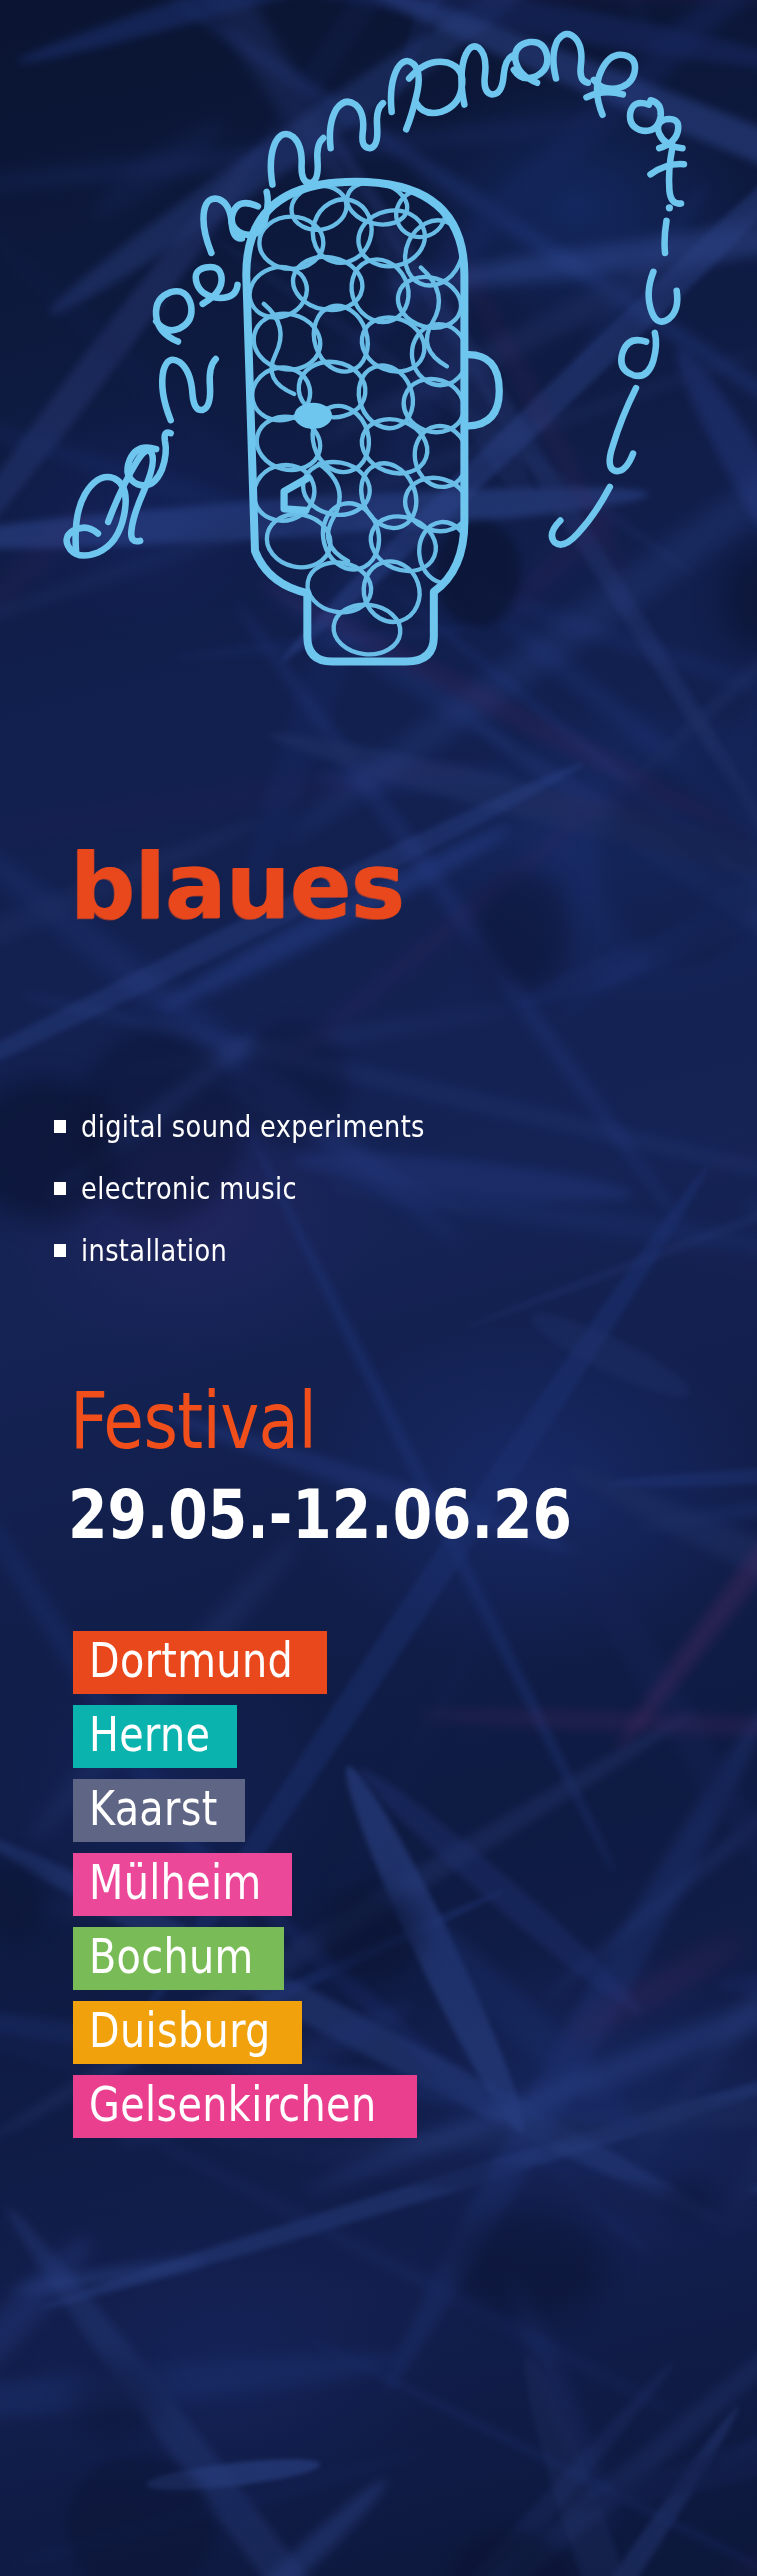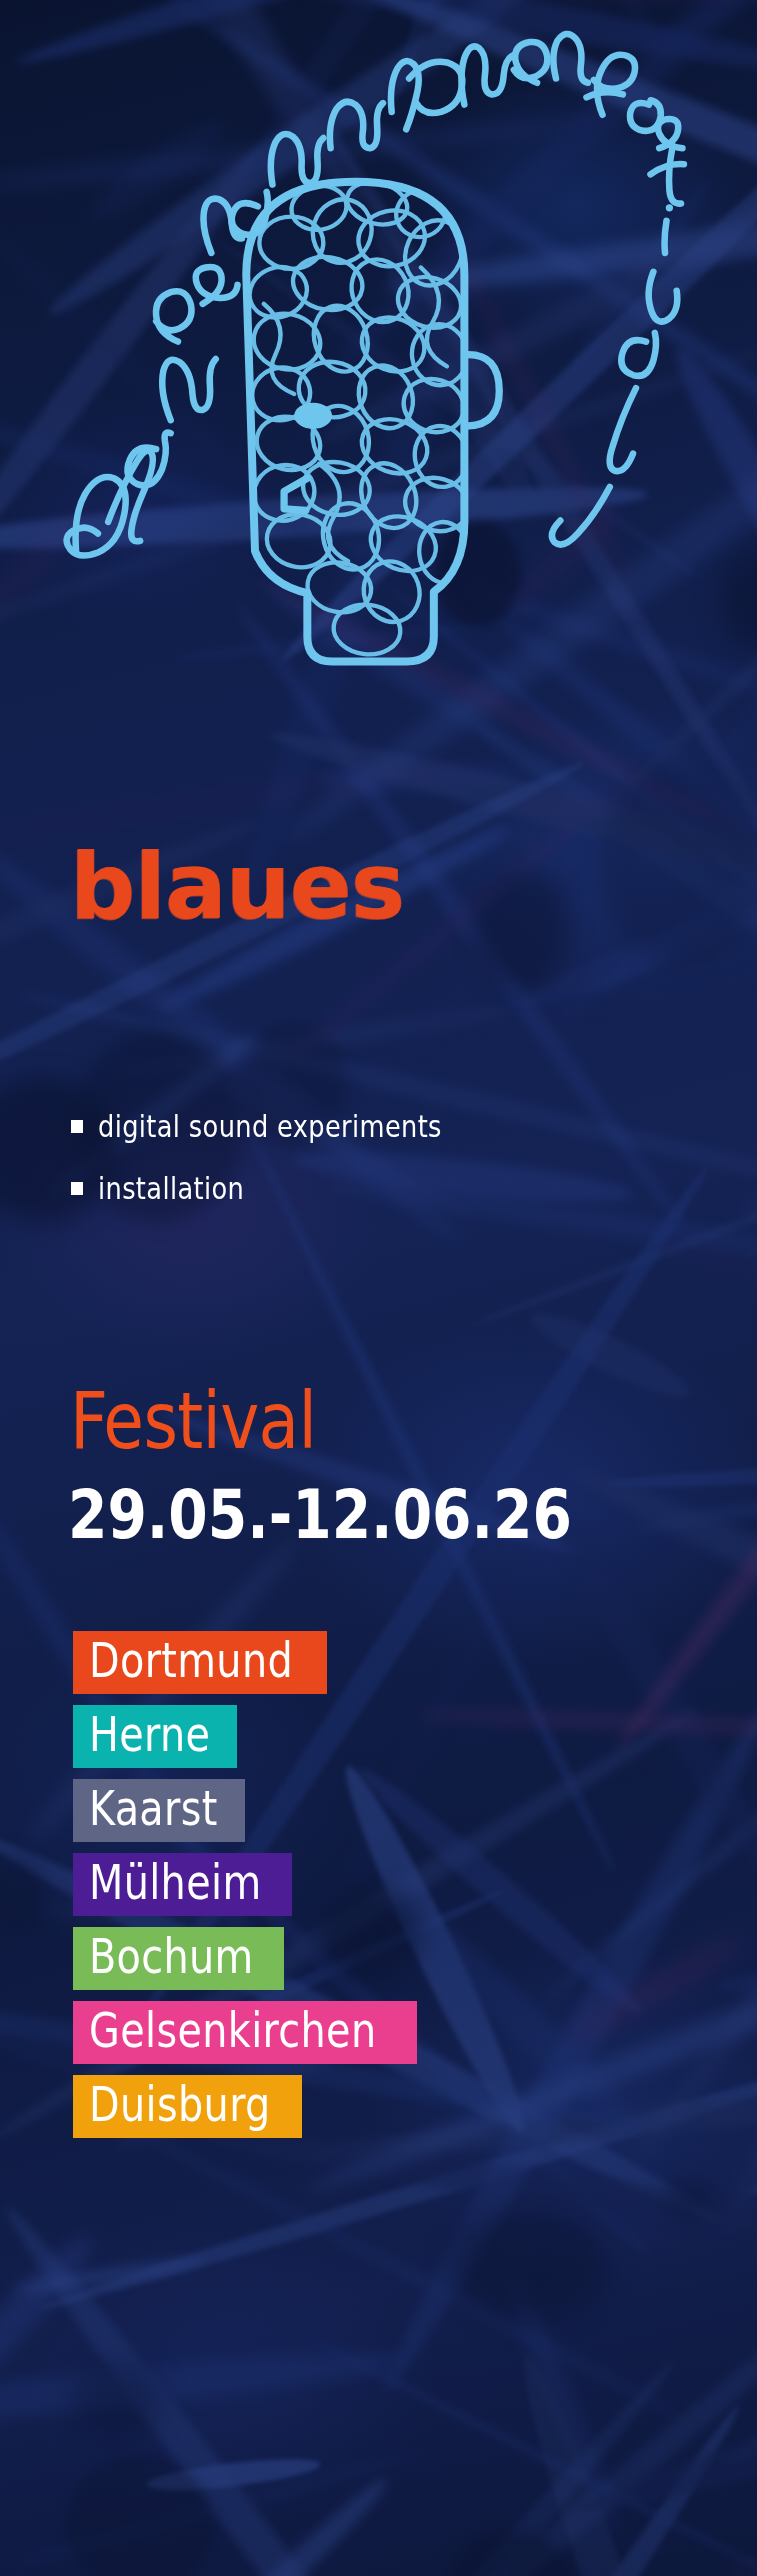--- a/index.html
+++ b/index.html
@@ -82,21 +82,21 @@
       -0.7px 0.7px 0 rgba(232,72,28,.6);
   }
   .wordmark .line.l2{ margin-top:13px; }
 
   
   .wordmark .line{ position:relative; }
 
   
   .features{
     position:absolute;
-    left:71px; top:1109px;
+    left:54px; top:1109px;
     width:625px;
   }
   .feature{
     display:flex;
     align-items:center;
     height:35px;
     margin-bottom:27px;
   }
   .feature:last-child{ margin-bottom:0; }
   .bullet{
@@ -454,20 +454,24 @@
       <span class="line l1">blaues</span>
     </div>
 
     <div class="features">
       <div class="feature">
         <span class="bullet"></span>
         <span class="feature-label">digital sound experiments</span>
       </div>
       <div class="feature">
         <span class="bullet"></span>
+        <span class="feature-label">electronic music</span>
+      </div>
+      <div class="feature">
+        <span class="bullet"></span>
         <span class="feature-label">installation</span>
       </div>
     </div>
 
     <div class="festival-word">Festival</div>
     <div class="festival-dates">29.05.-12.06.26</div>
 
     <div class="cities" id="cities">
         <div class="city-row">
           <div class="city" style="background: rgb(232, 72, 28);">
@@ -478,36 +482,36 @@
           <div class="city" style="background: rgb(11, 179, 174);">
             <span class="city-label">Herne</span>
           </div>
         </div>
         <div class="city-row">
           <div class="city" style="background: rgb(95, 101, 133);">
             <span class="city-label">Kaarst</span>
           </div>
         </div>
         <div class="city-row">
-          <div class="city" style="background: #4c1d95; text-align: center;">
+          <div class="city" style="background: #ec4899; text-align: center;">
             <span class="city-label">Mülheim</span>
           </div>
         </div>
         <div class="city-row">
           <div class="city" style="background: rgb(121, 188, 87);">
             <span class="city-label">Bochum</span>
           </div>
         </div>
         <div class="city-row">
+          <div class="city" style="background: rgb(241, 161, 11);">
+            <span class="city-label">Duisburg</span>
+          </div>
+        </div>
+        <div class="city-row">
           <div class="city" style="background: rgb(234, 63, 143);">
             <span class="city-label">Gelsenkirchen</span>
           </div>
         </div>
-        <div class="city-row">
-          <div class="city" style="background: rgb(241, 161, 11);">
-            <span class="city-label">Duisburg</span>
-          </div>
-        </div>
       </div>
 
   </div>
 </div>
 
 
 </body></html>

